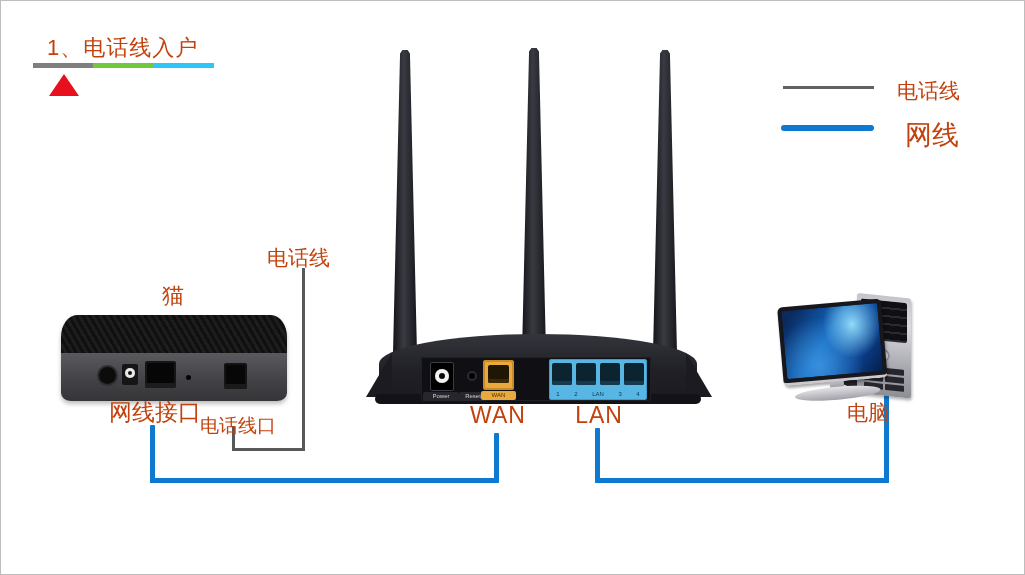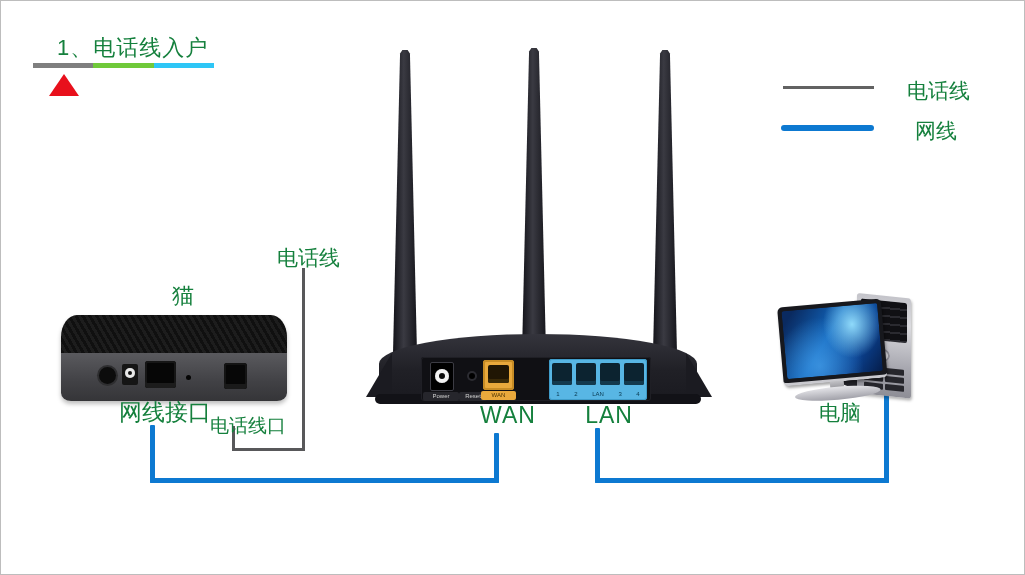--- a/index.html
+++ b/index.html
@@ -3,35 +3,35 @@
 <meta charset="utf-8">
 <style>
   html,body{margin:0;padding:0;background:#fff;}
   #canvas{
     position:relative;width:1023px;height:573px;background:#fff;
     border:1px solid #bdbdbd;overflow:hidden;
     font-family:"Liberation Sans","DejaVu Sans",sans-serif;
     color:#111;
   }
   .abs{position:absolute;}
-  .txt{position:absolute;white-space:nowrap;color:#15803d;margin-left:10px;}
+  .txt{position:absolute;white-space:nowrap;color:#c2410c;}
 
   
   .step-title{left:46px;top:32px;font-size:22px;letter-spacing:1px;}
   .progress{left:32px;top:62px;width:181px;height:5px;display:flex;}
   .progress .seg{height:100%;flex:1;}
   .marker{left:48px;top:73px;width:0;height:0;
     border-left:15px solid transparent;border-right:15px solid transparent;
     border-bottom:22px solid #e8101c;}
 
   
   .legend-phone-line{left:782px;top:85px;width:91px;height:3px;background:#626262;}
   .legend-net-line{left:780px;top:124px;width:93px;height:6px;background:#0d79d1;border-radius:3px;}
   .legend-phone-label{left:896px;top:76px;font-size:21px;}
-  .legend-net-label{left:904px;top:116px;font-size:21px;}
+  .legend-net-label{left:904px;top:116px;font-size:27px;}
 
   
   .cable{position:absolute;}
   .phone{background:#58585a;}
   .net{background:#0d79d1;border-radius:1px;}
 
   
   .modem-label{left:150px;top:280px;width:44px;text-align:center;font-size:22px;}
   .modem{left:60px;top:314px;width:226px;height:86px;
     border-radius:16px 16px 10px 10px/22px 22px 8px 8px;overflow:hidden;
@@ -110,21 +110,21 @@
     border-radius:5px;border-bottom:3px solid #c9c9ce;box-shadow:1px 2px 3px rgba(0,0,0,.35);}
   .monitor-screen{position:absolute;left:4px;top:4px;right:4px;bottom:4px;border-radius:2px;
     background:
       radial-gradient(55% 90% at 72% 28%, rgba(150,225,255,.95), rgba(150,225,255,0) 55%),
       radial-gradient(70% 110% at 35% 85%, rgba(70,160,235,.75), rgba(10,40,90,0) 65%),
       linear-gradient(125deg,#0a2a60 8%,#1166bd 45%,#0b418f 75%,#051d4a 100%);}
   .monitor-neck{position:absolute;left:46px;top:78px;width:14px;height:10px;
     background:linear-gradient(180deg,#c2c2c6,#8a8a90);}
   .monitor-base{position:absolute;left:10px;top:84px;width:86px;height:13px;border-radius:50%;
     background:linear-gradient(180deg,#e4e4e8,#a0a0a8);}
-  .computer-label{left:808px;top:398px;width:80px;text-align:left;font-size:21px;}
+  .computer-label{left:808px;top:398px;width:80px;text-align:right;font-size:21px;}
 
   
   .footer{left:0;top:541px;width:100%;height:28px;background:#8b8b8b;}
   .footer-title{position:absolute;left:0;right:0;top:0;text-align:center;
     color:#fafafa;font-size:21px;line-height:28px;letter-spacing:1px;}
 </style>
 </head>
 <body>
 
 <div id="canvas">

